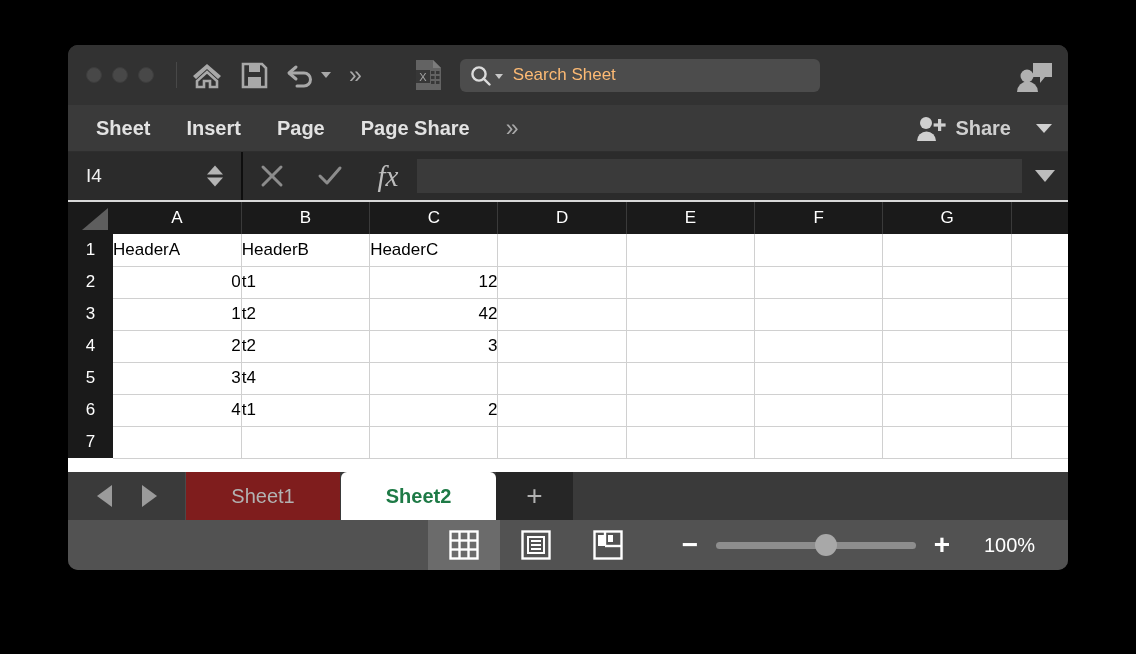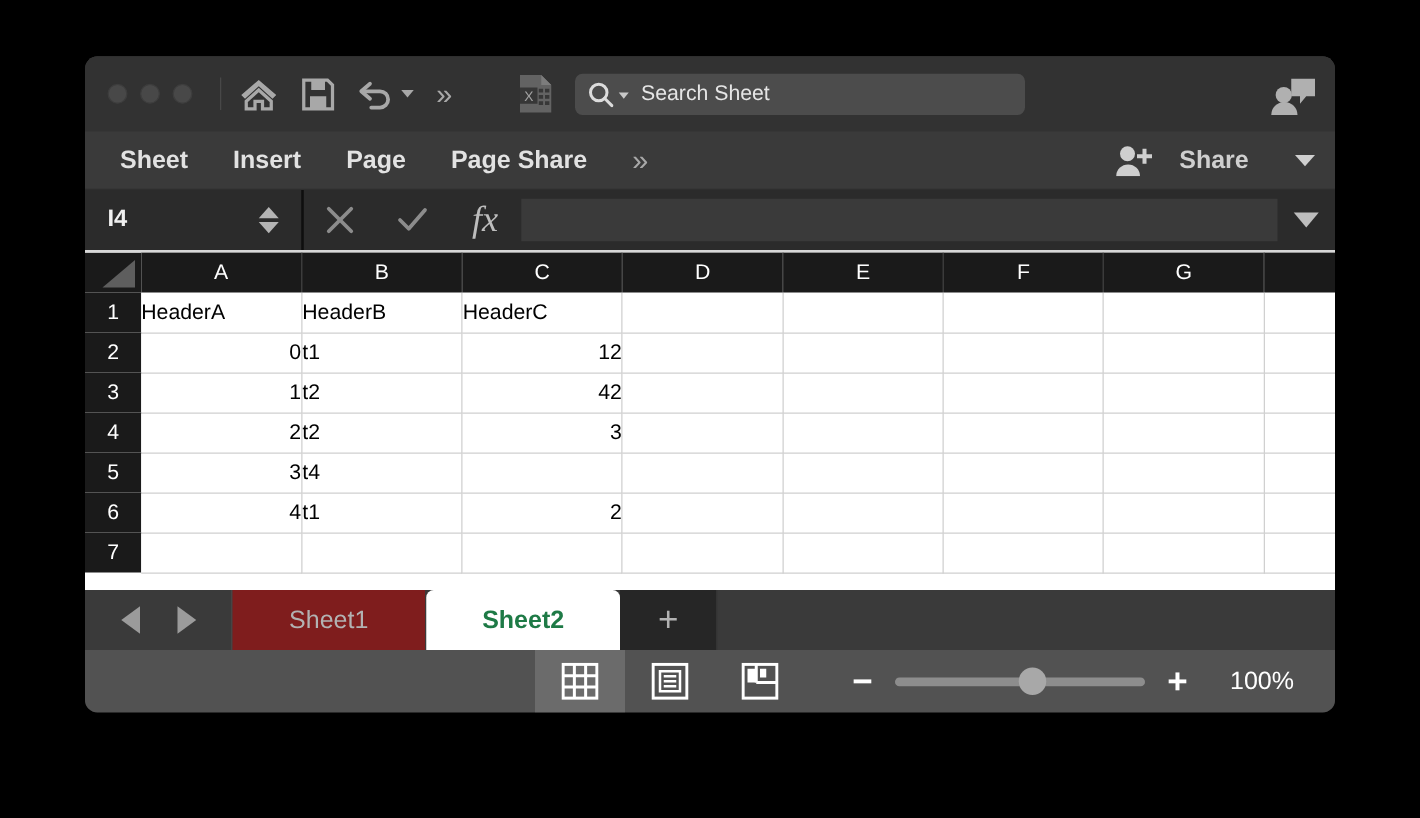--- a/index.html
+++ b/index.html
@@ -66,21 +66,21 @@
   .search-box {
     margin-left: 18px;
     width: 360px; height: 33px;
     background: #4c4c4c;
     border-radius: 6px;
     display: flex; align-items: center;
     padding: 0 10px;
     gap: 4px;
   }
   .search-ph {
-    color: #e5e5e5; font-size: 17px;
+    color: #fdba74; font-size: 17px;
     margin-left: 6px;
   }
   .search-chev {
     width: 0; height: 0;
     border-left: 4px solid transparent;
     border-right: 4px solid transparent;
     border-top: 5px solid #c8c8c8;
     margin-top: 3px;
   }
   .avatar-btn { margin-left: auto; }
@@ -97,21 +97,21 @@
   .rtab {
     font-size: 20px; font-weight: bold;
     color: #e2e2e2;
     margin-right: 36px;
     cursor: default;
     white-space: nowrap;
   }
   .ribbon .overflow-chev { margin-right: 0; }
   .share-grp {
     margin-left: auto;
-    display: flex; align-items: center; gap: 21px;
+    display: flex; align-items: center; gap: 9px;
     color: #cfcfcf;
   }
   .share-label { font-size: 20px; font-weight: bold; color: #cfcfcf; }
   .share-chev {
     width: 0; height: 0;
     border-left: 8px solid transparent;
     border-right: 8px solid transparent;
     border-top: 9px solid #cfcfcf;
     margin-left: 16px;
   }
@@ -124,21 +124,21 @@
     flex: 0 0 auto;
     border-bottom: 2px solid #d8d8d8;
   }
   .namebox {
     width: 175px; height: 100%;
     display: flex; align-items: center;
     padding-left: 18px;
     border-right: 2px solid #0e0e0e;
     position: relative;
   }
-  .namebox-val { color: #f0f0f0; font-size: 19px; font-weight: bold; }
+  .namebox-val { color: #f0f0f0; font-size: 19px; }
   .spinner {
     position: absolute; right: 18px; top: 50%;
     transform: translateY(-50%);
     display: flex; flex-direction: column; gap: 3px;
   }
   .spin-up, .spin-dn {
     width: 0; height: 0;
     border-left: 8px solid transparent;
     border-right: 8px solid transparent;
   }

